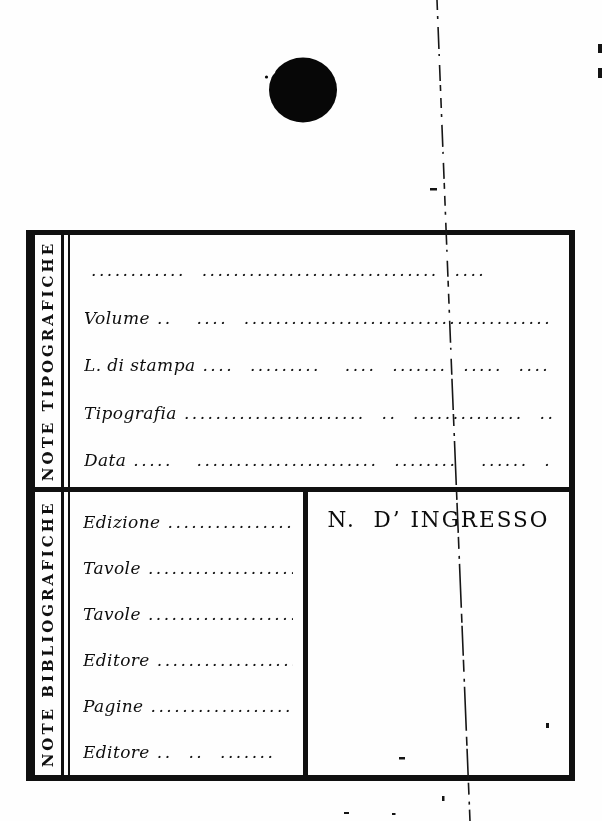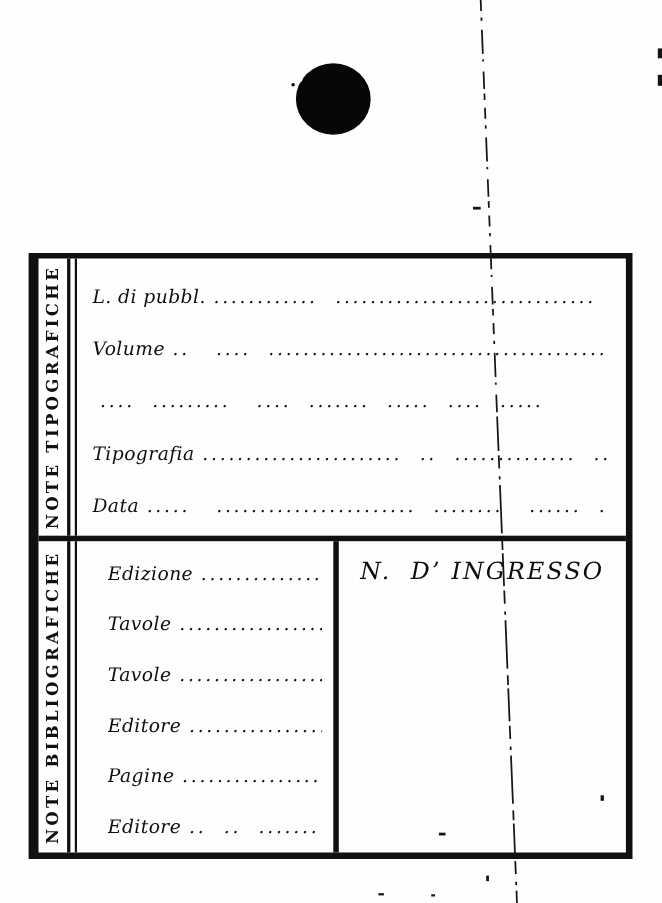--- a/index.html
+++ b/index.html
@@ -32,63 +32,62 @@
     font-weight:bold;font-size:15px;letter-spacing:3px;
     color:#101010;
   }
   .drule{
     flex:none;width:4px;
     border-left:3px solid #101010;border-right:2px solid #101010;
   }
 
   .rows{flex:1;display:flex;flex-direction:column;overflow:hidden;min-width:0;}
   .rows-top{padding:12px 16px 0 14px;}
-  .rows-bottom{flex:none;width:233px;box-sizing:border-box;padding:7px 10px 0 28px;}
+  .rows-bottom{flex:none;width:233px;box-sizing:border-box;padding:7px 10px 0 13px;}
   .row{display:flex;align-items:baseline;overflow:hidden;white-space:nowrap;}
   .rows-top .row{height:47.5px;line-height:47.5px;}
   .rows-bottom .row{height:47px;line-height:47px;}
   .flabel{flex:none;font-style:italic;font-size:17px;letter-spacing:0.4px;}
   .dots{
     flex:1;min-width:0;overflow:hidden;white-space:pre;
     font-style:italic;font-size:17px;letter-spacing:2.5px;
     margin-left:7px;
   }
 
   .ingresso-cell{flex:1;min-width:0;text-align:center;padding-top:15px;}
   .ingresso{
     font-size:21.5px;letter-spacing:2px;white-space:pre;
     color:#0c0c0c;
-    font-style:italic;
   }
 
   
   .overlay{position:absolute;left:0;top:0;width:602px;height:821px;pointer-events:none;}
 </style>
 </head>
 <body>
 
 <div class="scan">
 
   <div class="form">
 
     <div class="sec sec-top">
       <div class="vcol">
         <span class="vlabel">NOTE TIPOGRAFICHE</span>
       </div>
       <div class="drule"></div>
       <div class="rows rows-top">
         <div class="row">
-          <span class="flabel">L. di pubbl.</span>
           <span class="dots">............  ..............................  ....</span>
         </div>
         <div class="row">
           <span class="flabel">Volume</span>
           <span class="dots">..   ....  ........................................</span>
         </div>
         <div class="row">
+          <span class="flabel">L. di stampa</span>
           <span class="dots">....  .........   ....  .......  .....  ....  .....</span>
         </div>
         <div class="row">
           <span class="flabel">Tipografia</span>
           <span class="dots">.......................  ..  ..............  ..  ..</span>
         </div>
         <div class="row">
           <span class="flabel">Data</span>
           <span class="dots">.....   .......................  ........   ......  ........  ....</span>
         </div>

